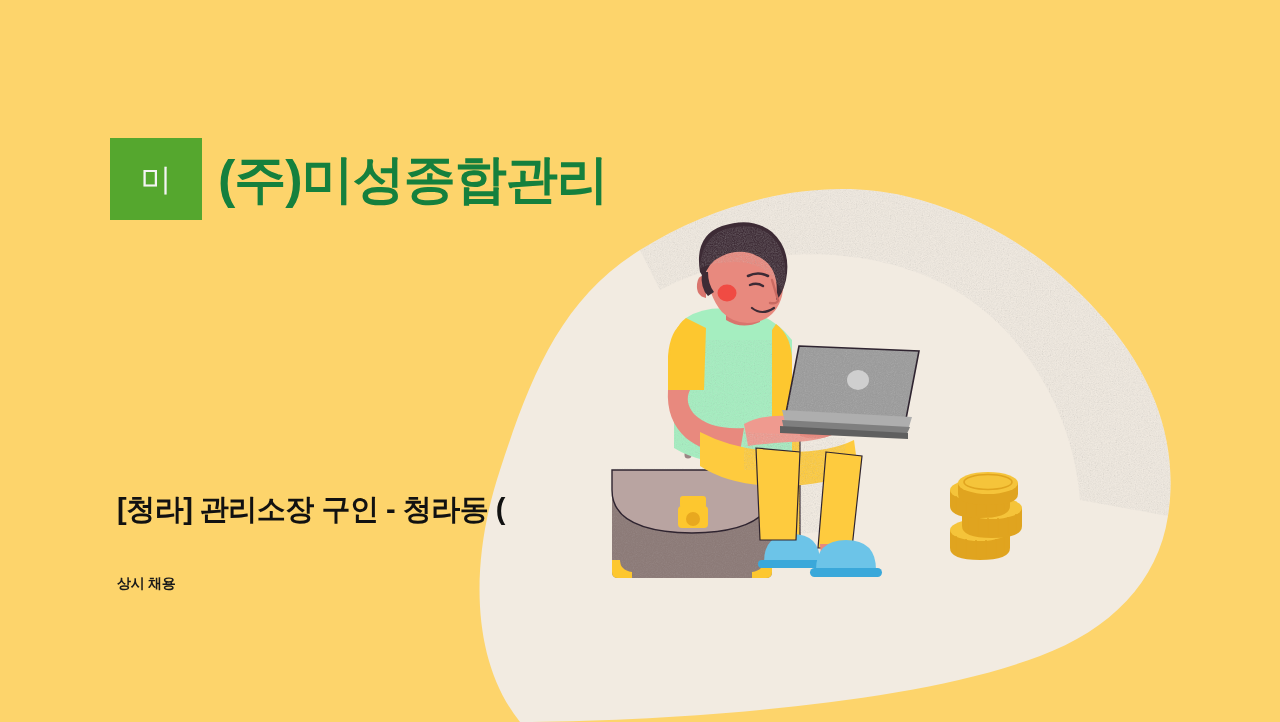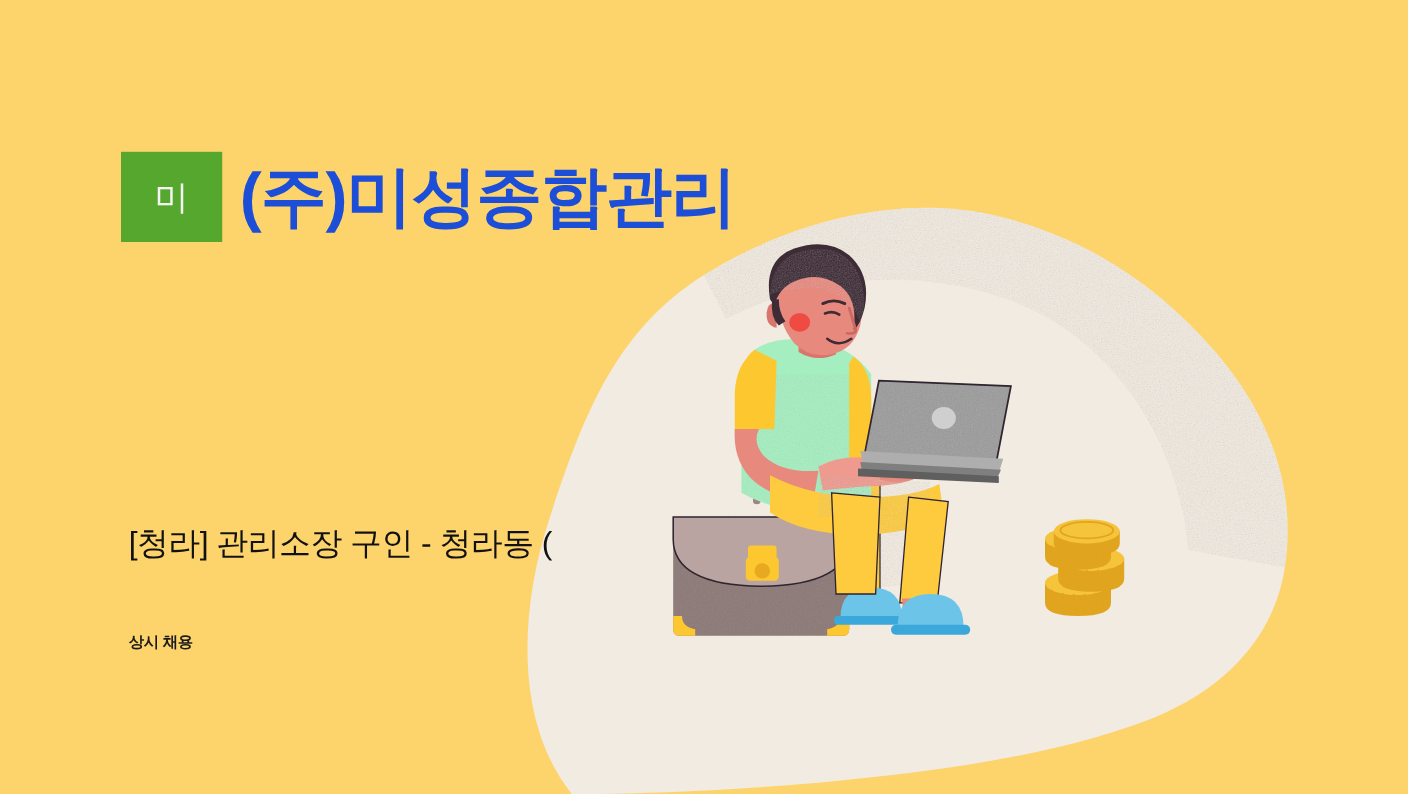--- a/index.html
+++ b/index.html
@@ -48,35 +48,35 @@
     justify-content: center;
     font-size: 31px;
     font-weight: 400;
     line-height: 1;
     letter-spacing: 0;
     box-sizing: border-box;
     flex: 0 0 auto;
   }
   .company-name {
     margin-left: 16px;
-    font-size: 60px;
+    font-size: 52px;
     font-weight: 700;
-    color: #1d4ed8;
+    color: #15803d;
     line-height: 1;
     white-space: nowrap;
     letter-spacing: -1px;
   }
 
   
   .job-title {
     position: absolute;
     left: 117px;
-    top: 480px;
+    top: 494px;
     font-size: 29px;
-    font-weight: 400;
+    font-weight: 700;
     color: #111111;
     line-height: 1.1;
     white-space: nowrap;
     letter-spacing: -0.5px;
   }
   .job-status {
     position: absolute;
     left: 117px;
     top: 576px;
     font-size: 14px;

